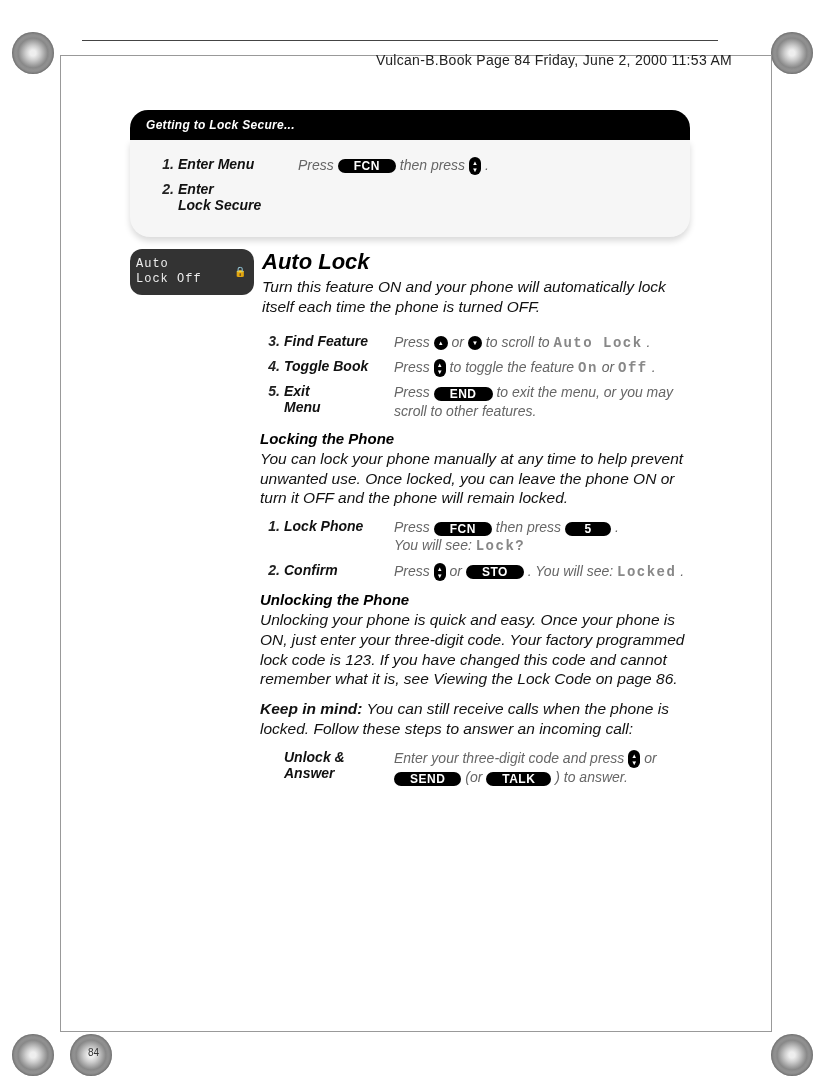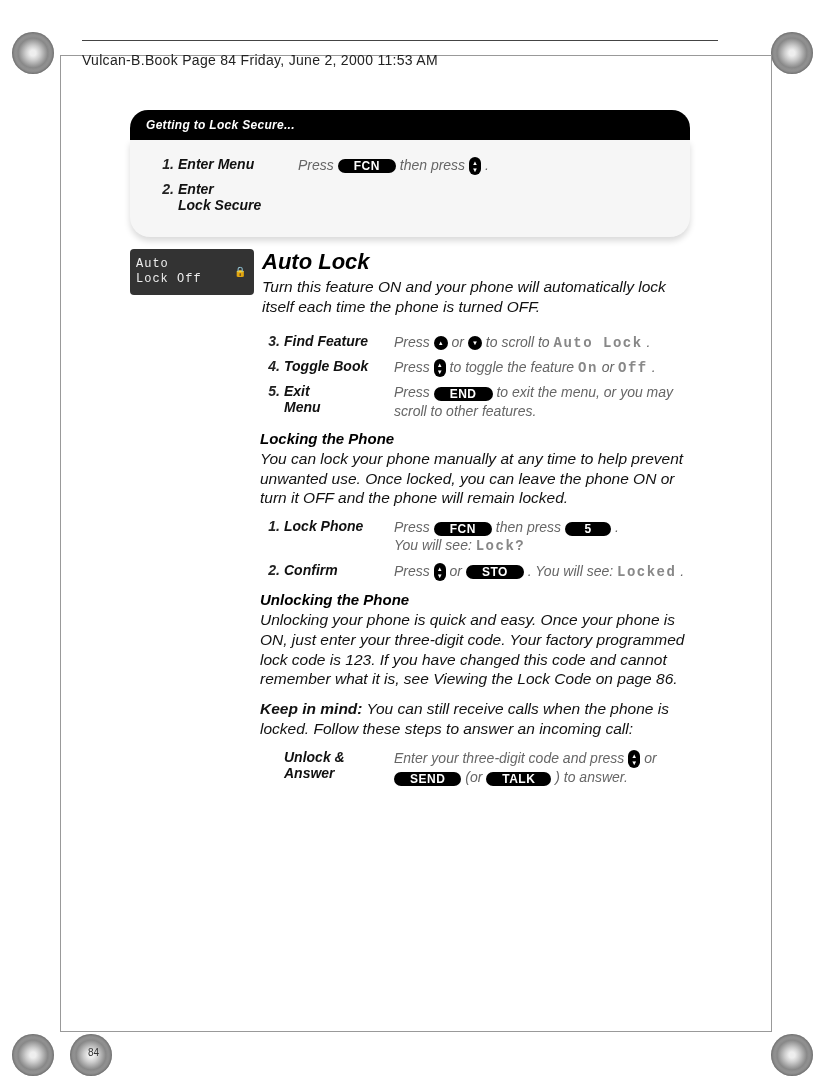--- a/index.html
+++ b/index.html
@@ -23,25 +23,26 @@
   .header-bar {
     position: absolute;
     top: 40px;
     left: 82px;
     width: 636px;
     border-top: 1px solid #444;
   }
   .header-line {
     position: absolute;
     top: 52px;
-    left: 82px;
+    left: 96px;
     width: 636px;
     font-size: 14px;
     color: #222;
     letter-spacing: 0.3px;
+    text-align: right;
   }
   .ornament {
     position: absolute;
     width: 42px;
     height: 42px;
     border-radius: 50%;
     background:
       radial-gradient(circle at 50% 50%, #eee 10%, #ccc 25%, #888 50%, #aaa 70%, #666 100%);
     box-shadow: inset 0 0 4px #333;
   }
@@ -118,21 +119,21 @@
 
   .section-row { display:flex; align-items:flex-start; margin-top:12px; }
   .lcd-box {
     width: 112px; height:38px;
     background: #333;
     color:#eee;
     font-family: 'Courier New', monospace;
     font-size: 12px;
     letter-spacing: 1px;
     padding:4px 6px;
-    border-radius:4px;
+    border-radius:12px;
     line-height:1.3;
     margin-right:8px;
     display:flex;
     align-items:center;
     justify-content:space-between;
   }
   .body-col { flex:1; }
   h2.feature-title {
     margin:0 0 2px 0;
     font-size:22px;

